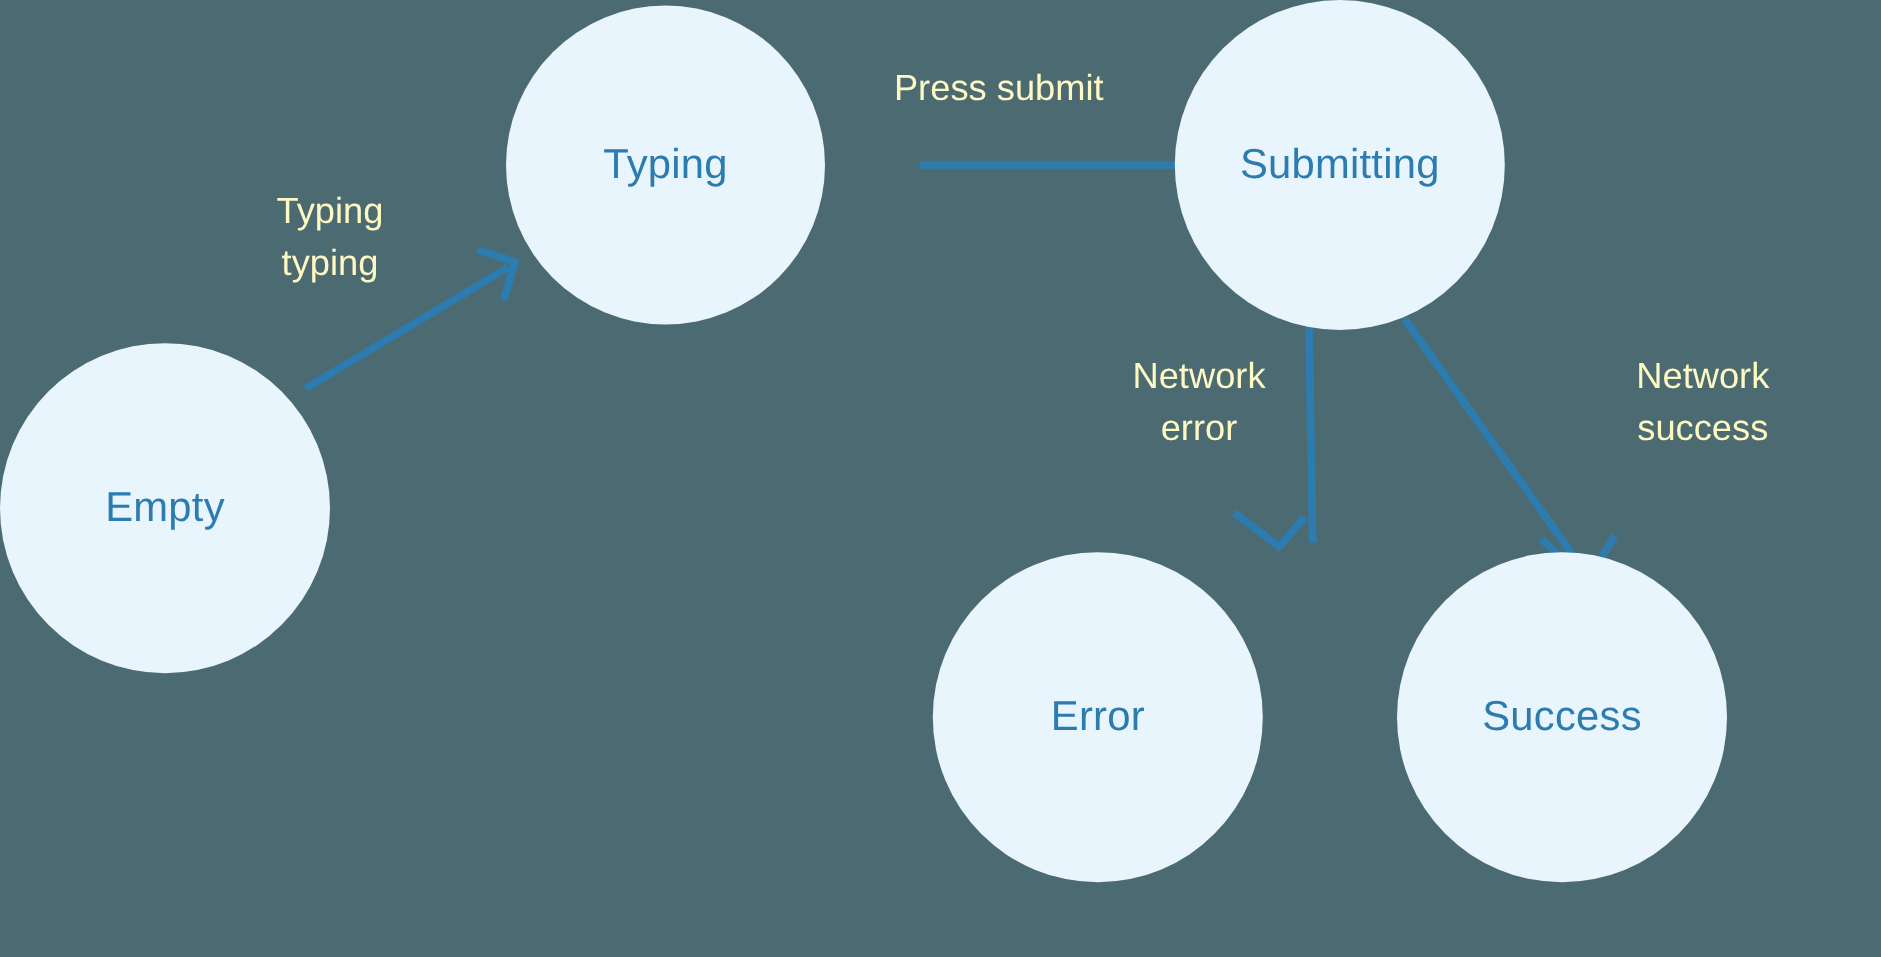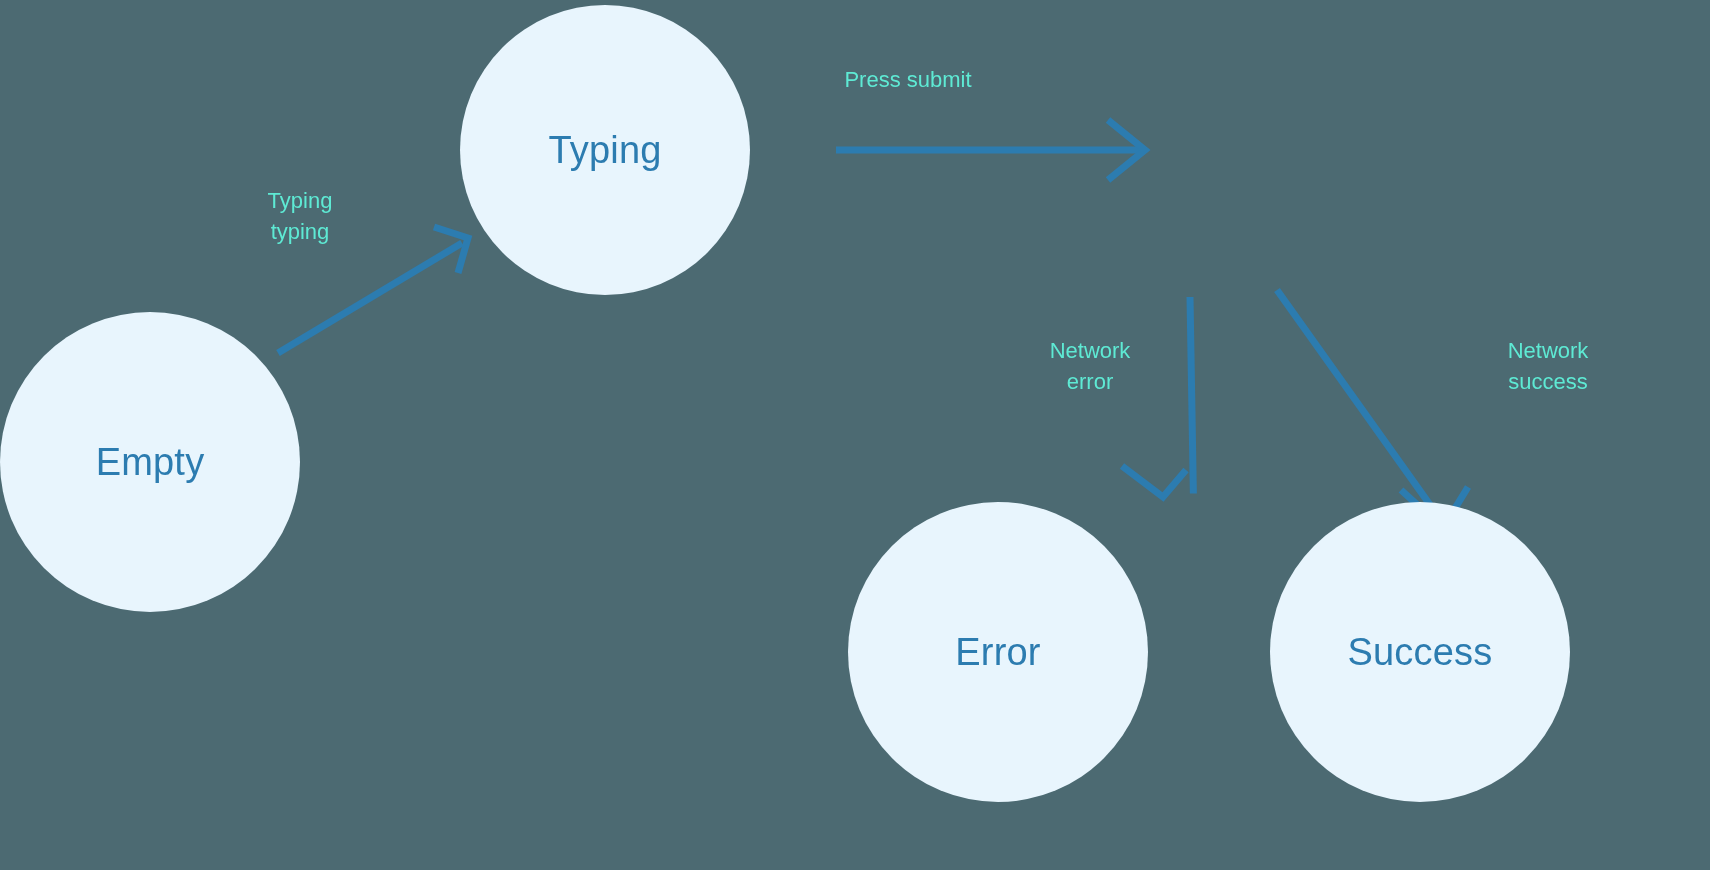--- a/index.html
+++ b/index.html
@@ -40,22 +40,22 @@
     color: #2c7cb0;
     font-size: 38px;
     font-weight: 400;
     letter-spacing: 0.2px;
     line-height: 1;
     white-space: nowrap;
     text-align: center;
   }
   .edge-label {
     position: absolute;
-    color: #5eead4;
-    font-size: 22px;
+    color: #fef9c3;
+    font-size: 33px;
     font-weight: 400;
     line-height: 1.42;
     text-align: center;
     white-space: pre-line;
     transform: translate(-50%, -50%);
     pointer-events: none;
   }
 </style>
 </head>
 <body>
@@ -86,20 +86,23 @@
   </svg>
 
   <div class="state-node" style="left:0px; top:312px; width:300px; height:300px;">
     <span class="state-label">Empty</span>
   </div>
 
   <div class="state-node" style="left:460px; top:5px; width:290px; height:290px;">
     <span class="state-label">Typing</span>
   </div>
 
+  <div class="state-node" style="left:1068px; top:0px; width:300px; height:300px;">
+    <span class="state-label">Submitting</span>
+  </div>
 
   <div class="state-node" style="left:848px; top:502px; width:300px; height:300px;">
     <span class="state-label">Error</span>
   </div>
 
   <div class="state-node" style="left:1270px; top:502px; width:300px; height:300px;">
     <span class="state-label">Success</span>
   </div>
 
   <div class="edge-label" style="left:300px; top:216px;">Typing

